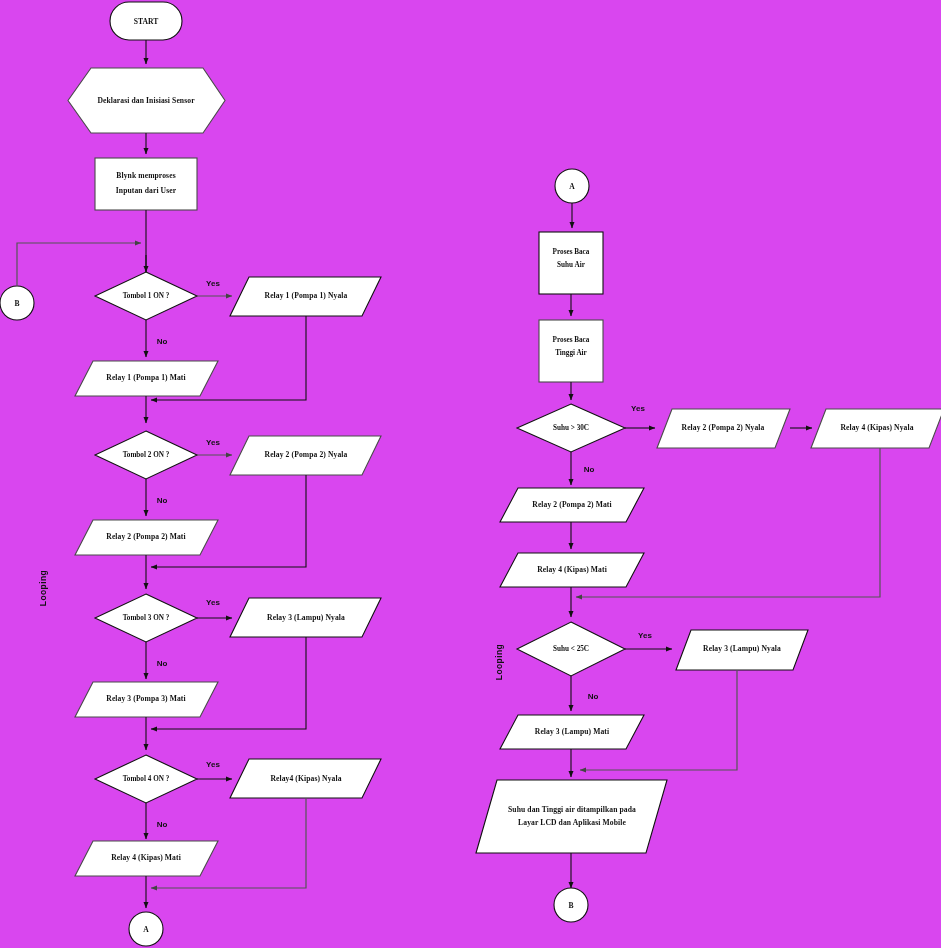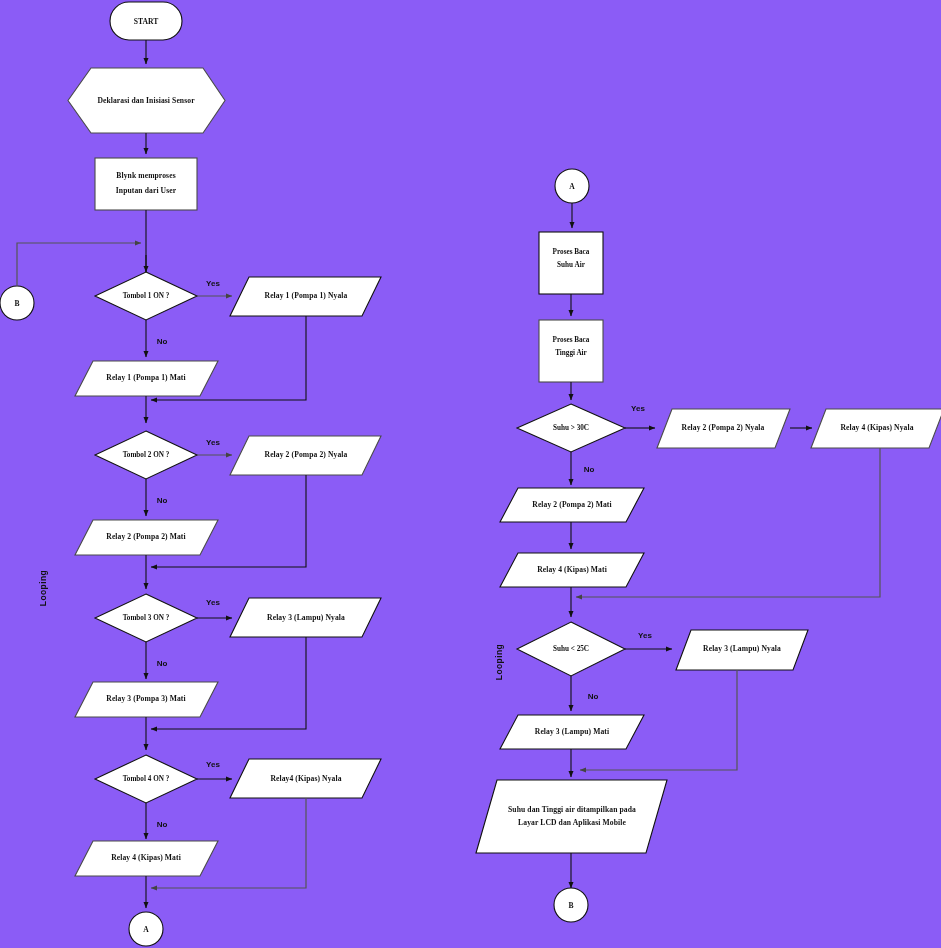--- a/index.html
+++ b/index.html
@@ -1,17 +1,17 @@
 <!DOCTYPE html>
 <html><head>
 <meta charset="utf-8">
 <style>
   html,body{margin:0;padding:0;background:#ffffff;}
   body{font-family:"Liberation Serif",serif;}
-  #stage{position:relative;width:941px;height:948px;background:#8b5cf6;overflow:hidden;}
+  #stage{position:relative;width:941px;height:948px;background:#d946ef;overflow:hidden;}
   svg#flow{position:absolute;left:0;top:0;width:941px;height:948px;}
   .shape{fill:#ffffff;stroke:#111111;stroke-width:1.1;}
   .shape-soft{fill:#ffffff;stroke:#4a4a4a;stroke-width:1.1;}
   .conn{stroke:#111111;stroke-width:1.1;fill:none;}
   .conn-soft{stroke:#555555;stroke-width:1.2;fill:none;}
   .lbl{font-family:"Liberation Serif",serif;font-size:7.6px;fill:#111;text-anchor:middle;dominant-baseline:middle;font-weight:700;letter-spacing:.1px;}
   .lbl-sm{font-family:"Liberation Serif",serif;font-size:7.2px;fill:#111;text-anchor:middle;dominant-baseline:middle;font-weight:700;}
   .lbl-term{font-family:"Liberation Serif",serif;font-size:7.6px;fill:#111;text-anchor:middle;dominant-baseline:middle;font-weight:700;}
   .yn{font-family:"Liberation Sans",sans-serif;font-size:8px;fill:#111;text-anchor:middle;dominant-baseline:middle;font-weight:700;}
   .looping{font-family:"Liberation Sans",sans-serif;font-size:8.5px;fill:#111;font-weight:700;text-anchor:middle;dominant-baseline:middle;letter-spacing:.4px;}

